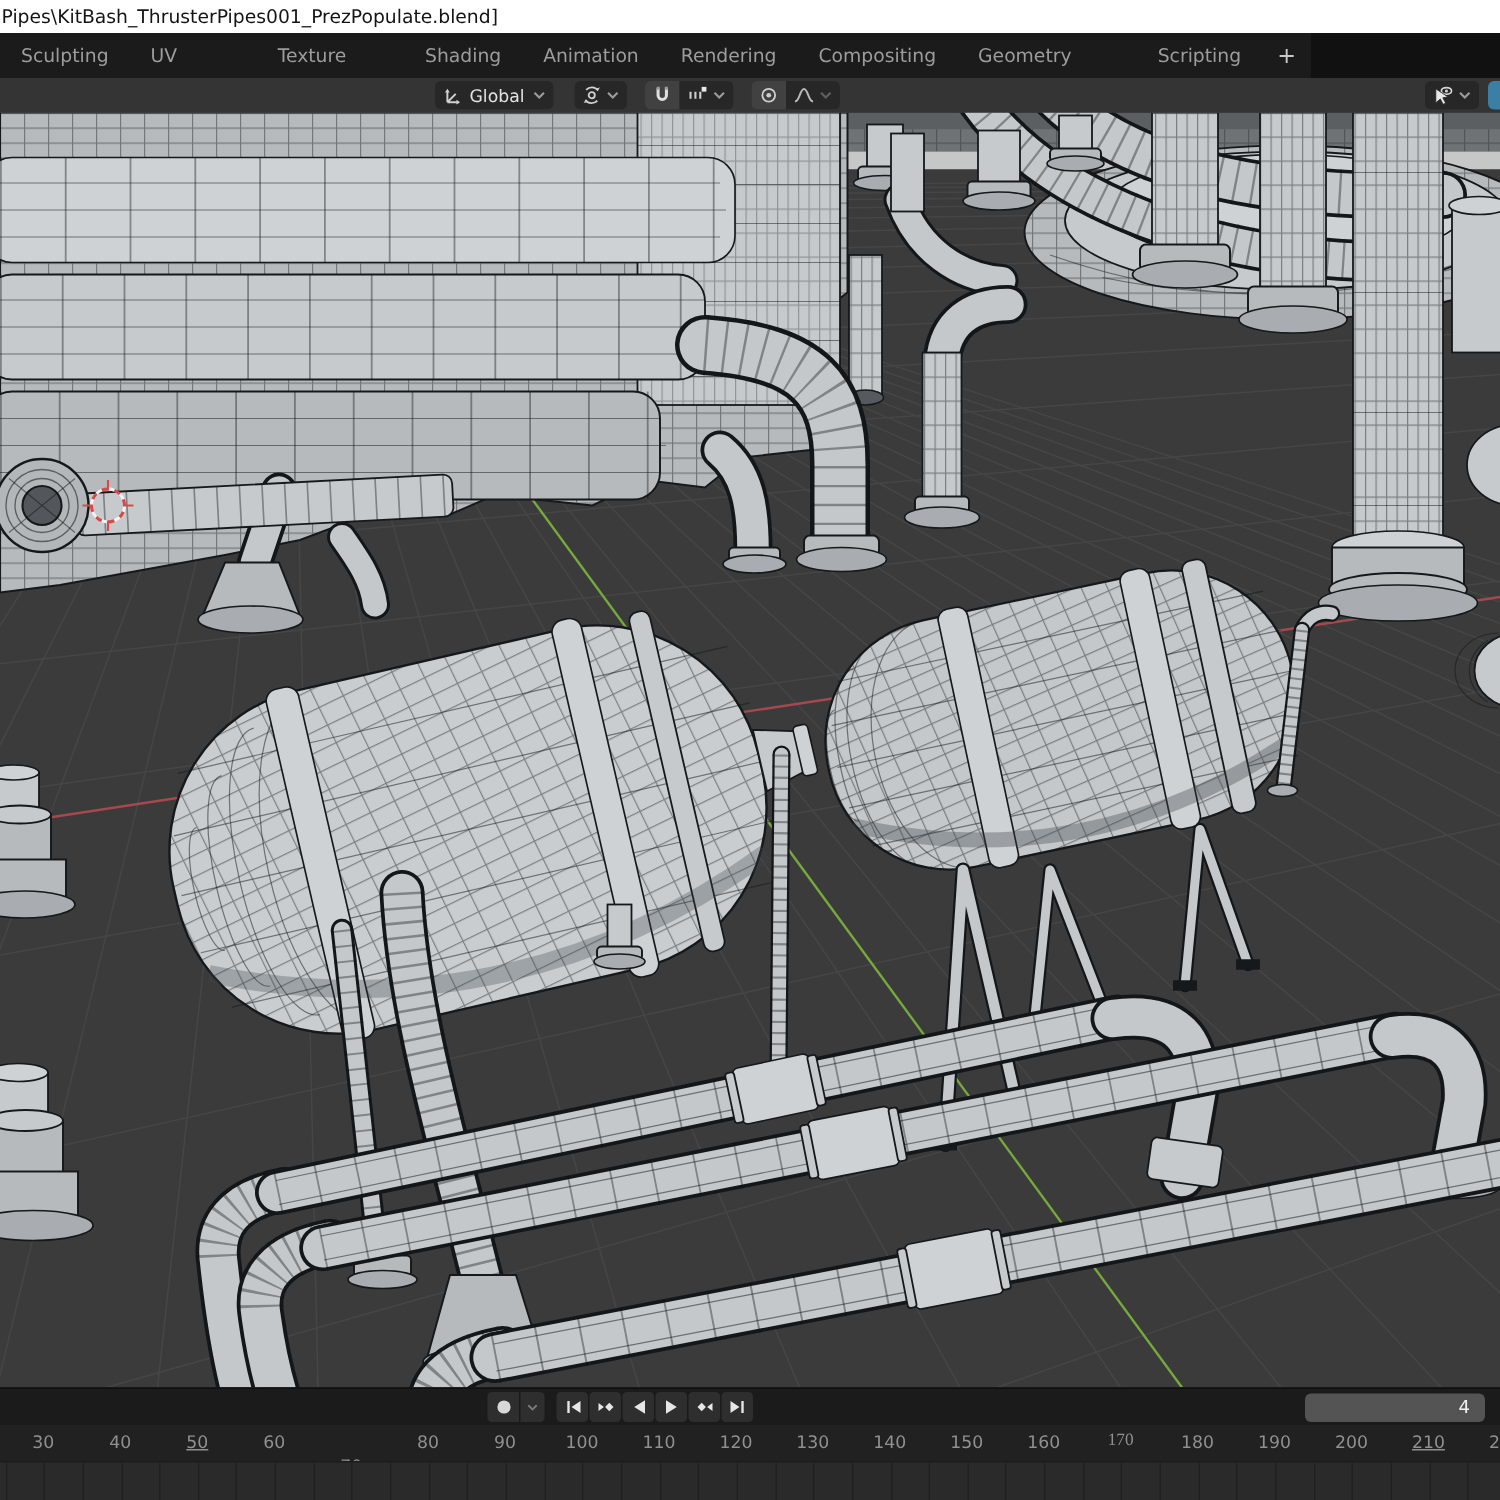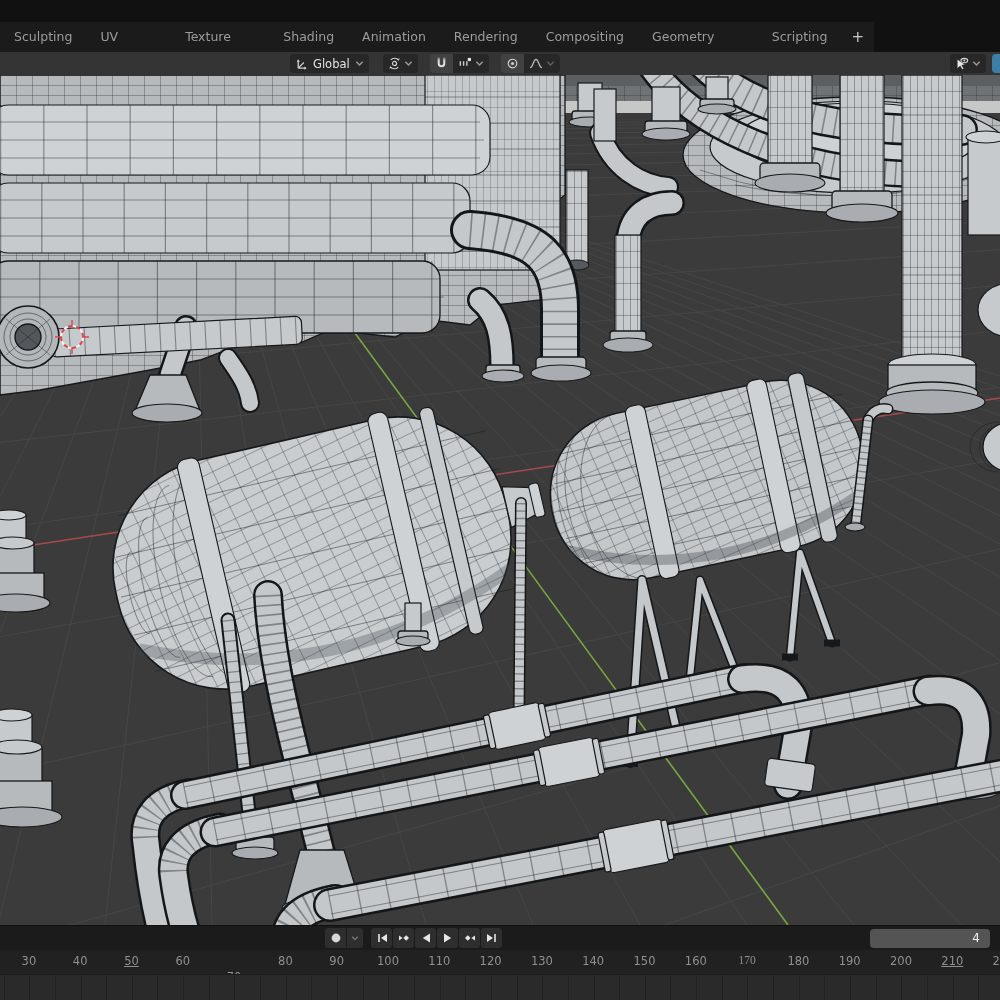--- a/index.html
+++ b/index.html
@@ -52,20 +52,21 @@
   .iE{fill:none;stroke:#c4c8cb;stroke-linecap:round}
   .wl{stroke:rgba(18,21,24,.5);stroke-width:.8;fill:none}
   .rng{fill:none;stroke:rgba(18,21,24,.38);stroke-linecap:butt}
   .gridline{stroke:#464646;stroke-width:1}
 </style>
 </head>
 <body>
 
 <div id="app">
 
+  <div id="titlebar">Pipes\KitBash_ThrusterPipes001_PrezPopulate.blend]</div>
 
   <div id="tabbar">
     <span id="tabs-holder" style="display:flex;">
         <span class="tab">Sculpting</span>
         <span class="tab">UV Editing</span>
         <span class="tab">Texture Paint</span>
         <span class="tab">Shading</span>
         <span class="tab">Animation</span>
         <span class="tab">Rendering</span>
         <span class="tab">Compositing</span>

